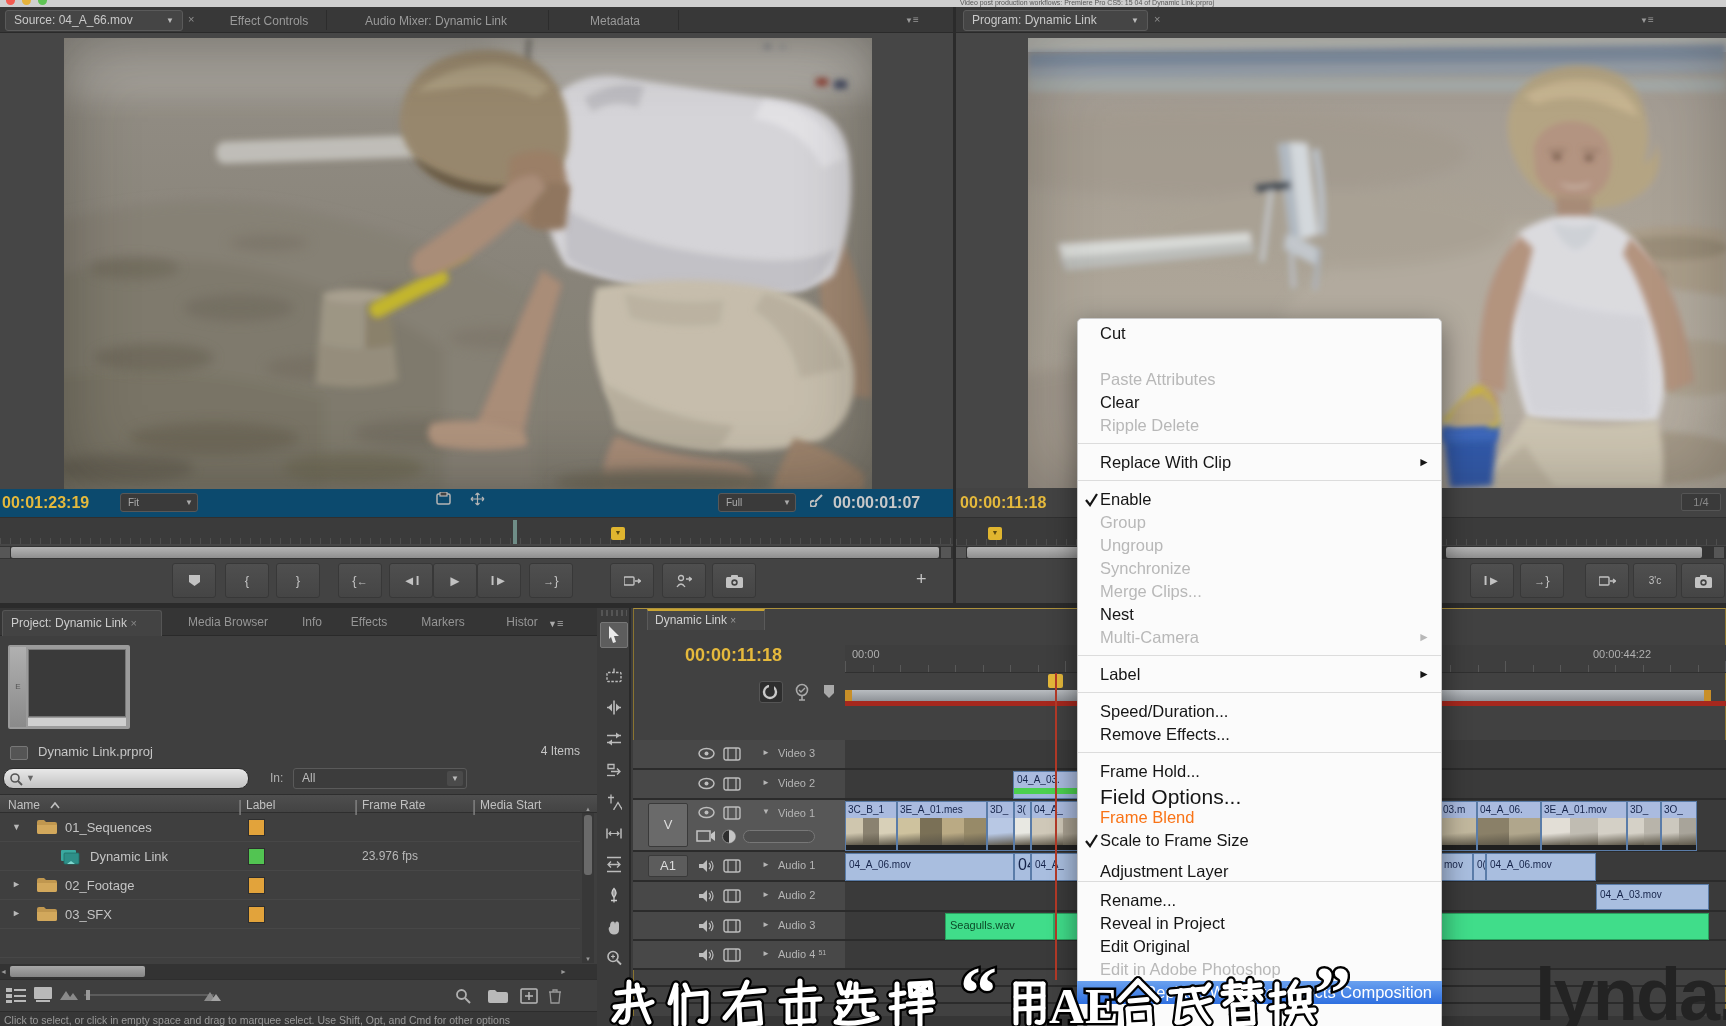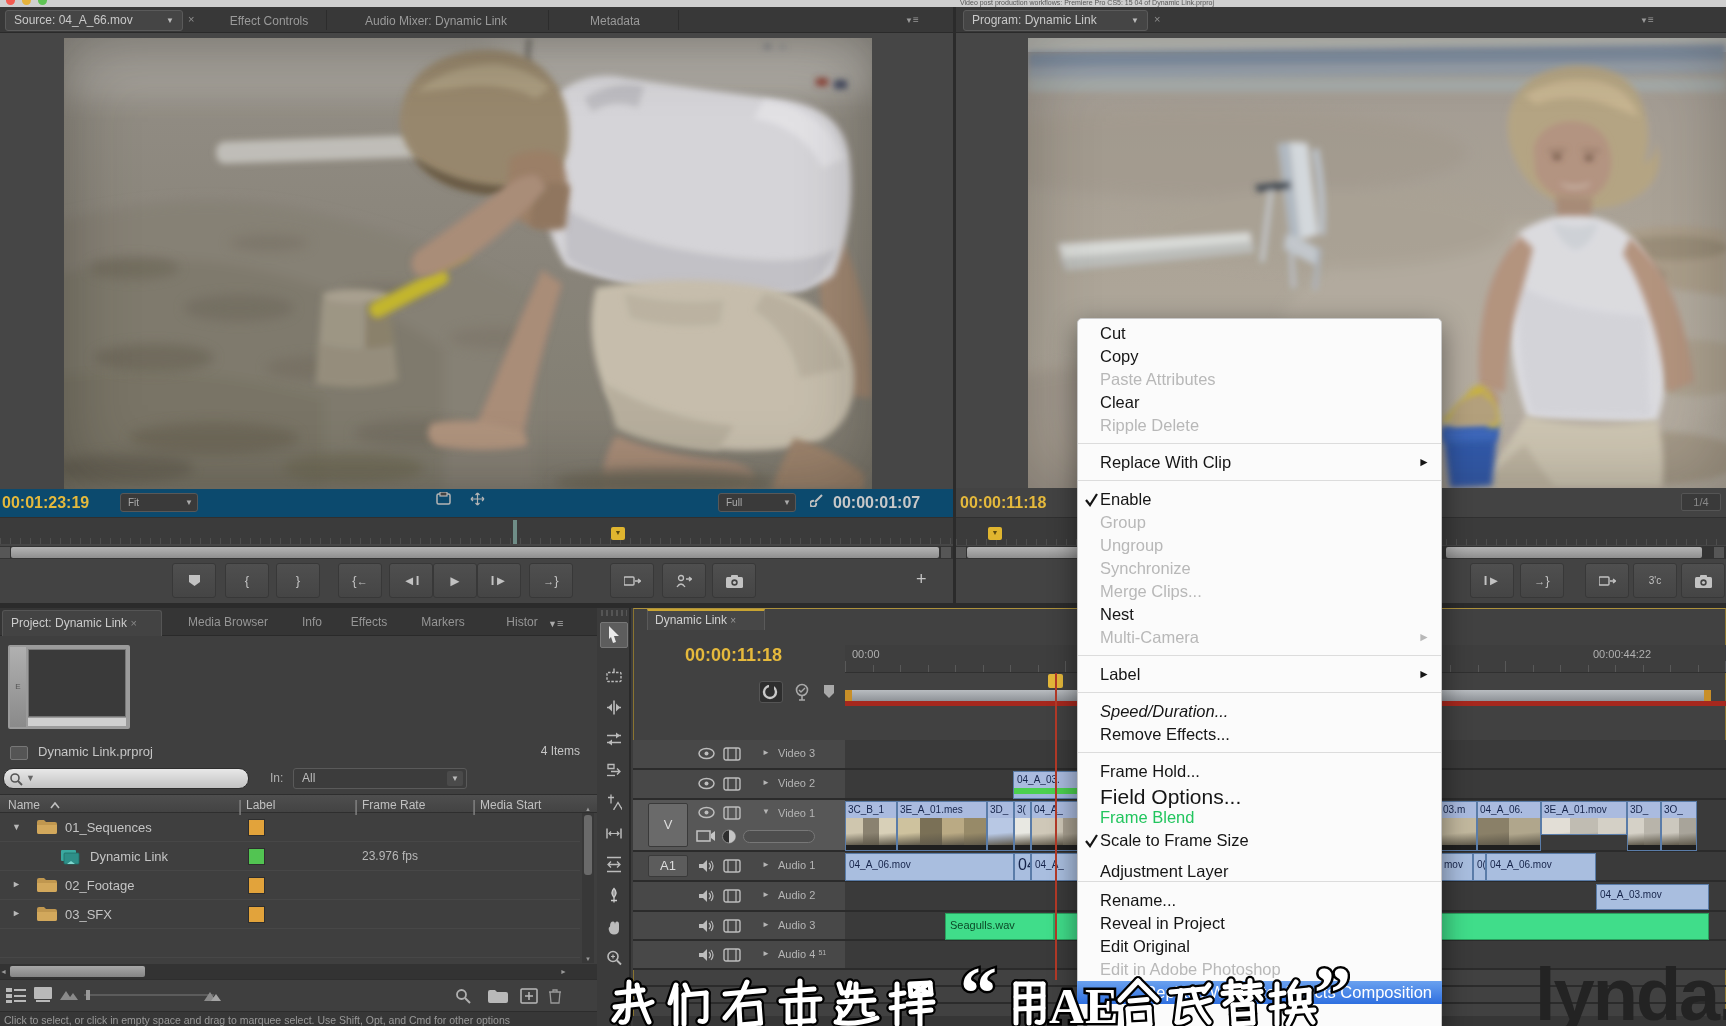--- a/index.html
+++ b/index.html
@@ -688,21 +688,21 @@
     <div class="abs" style="left:0;top:0;width:35px;height:16px;background:#aabbdf;color:#16244a;font-size:10px;line-height:16px;padding-left:2px;overflow:hidden;white-space:nowrap;">03.m</div>
     <div class="abs" style="left:0.0px;top:16px;width:35.5px;height:27px;background:linear-gradient(175deg,#c2b89e 55%,#5e584a);"></div>
     <div class="abs" style="left:0;top:43px;width:35px;height:6px;background:#1f1f1f;"></div>
     </div>
     <div class="abs" style="left:880px;top:193px;width:64px;height:50px;border:1px solid #5a7ca8;background:#9fb6dc;overflow:hidden;">
     <div class="abs" style="left:0;top:0;width:62px;height:16px;background:#aabbdf;color:#16244a;font-size:10px;line-height:16px;padding-left:2px;overflow:hidden;white-space:nowrap;">04_A_06.</div>
     <div class="abs" style="left:0.0px;top:16px;width:31.5px;height:27px;background:linear-gradient(175deg,#8a8068 55%,#5e584a);"></div>
     <div class="abs" style="left:31.0px;top:16px;width:31.5px;height:27px;background:linear-gradient(175deg,#b0a68c 55%,#5e584a);"></div>
     <div class="abs" style="left:0;top:43px;width:62px;height:6px;background:#1f1f1f;"></div>
     </div>
-    <div class="abs" style="left:944px;top:193px;width:86px;height:34px;border:1px solid #5a7ca8;background:#7dd3fc;overflow:hidden;">
+    <div class="abs" style="left:944px;top:193px;width:86px;height:50px;border:1px solid #5a7ca8;background:#7dd3fc;overflow:hidden;">
     <div class="abs" style="left:0;top:0;width:84px;height:16px;background:#aabbdf;color:#16244a;font-size:10px;line-height:16px;padding-left:2px;overflow:hidden;white-space:nowrap;">3E_A_01.mov</div>
     <div class="abs" style="left:0.0px;top:16px;width:28.5px;height:27px;background:linear-gradient(175deg,#e2ded6 55%,#5e584a);"></div>
     <div class="abs" style="left:28.0px;top:16px;width:28.5px;height:27px;background:linear-gradient(175deg,#c0bcb2 55%,#5e584a);"></div>
     <div class="abs" style="left:56.0px;top:16px;width:28.5px;height:27px;background:linear-gradient(175deg,#d4d0c6 55%,#5e584a);"></div>
     <div class="abs" style="left:0;top:43px;width:84px;height:6px;background:#1f1f1f;"></div>
     </div>
     <div class="abs" style="left:1030px;top:193px;width:34px;height:50px;border:1px solid #5a7ca8;background:#9fb6dc;overflow:hidden;">
     <div class="abs" style="left:0;top:0;width:32px;height:16px;background:#aabbdf;color:#16244a;font-size:10px;line-height:16px;padding-left:2px;overflow:hidden;white-space:nowrap;">3D_</div>
     <div class="abs" style="left:0.0px;top:16px;width:16.5px;height:27px;background:linear-gradient(175deg,#d5d1c7 55%,#5e584a);"></div>
     <div class="abs" style="left:16.0px;top:16px;width:16.5px;height:27px;background:linear-gradient(175deg,#b8b4aa 55%,#5e584a);"></div>
@@ -745,23 +745,20 @@
     <div class="abs" style="left:36px;top:408px;width:1093px;height:10px;background:#363636;"></div>
 
     <div class="abs" style="left:458px;top:65px;width:2px;height:307px;background:#b43a28;"></div>
   </div>
 
   <div class="abs" style="left:1077px;top:318px;width:365px;height:708px;" id="ctxMenu">
   <div class="abs" style="left:0;top:0;width:365px;height:715px;background:#fbfbfb;border:1px solid #c8c8c8;border-radius:5px;box-shadow:0 8px 28px rgba(0,0,0,0.45);"></div>
   <div class="abs" style="left:0;top:4px;width:365px;height:23px;">
         <span class="abs" style="left:23px;top:2px;color:#151515;font-size:16.5px;white-space:nowrap;">Cut</span>
       </div>
-  <div class="abs" style="left:0;top:27px;width:365px;height:23px;">
-        <span class="abs" style="left:23px;top:2px;color:#151515;font-size:16.5px;white-space:nowrap;">Copy</span>
-      </div>
   <div class="abs" style="left:0;top:50px;width:365px;height:23px;">
         <span class="abs" style="left:23px;top:2px;color:#b8b8b8;font-size:16.5px;white-space:nowrap;">Paste Attributes</span>
       </div>
   <div class="abs" style="left:0;top:73px;width:365px;height:23px;">
         <span class="abs" style="left:23px;top:2px;color:#151515;font-size:16.5px;white-space:nowrap;">Clear</span>
       </div>
   <div class="abs" style="left:0;top:96px;width:365px;height:23px;">
         <span class="abs" style="left:23px;top:2px;color:#b8b8b8;font-size:16.5px;white-space:nowrap;">Ripple Delete</span>
       </div>
   <div class="abs" style="left:1px;top:125px;width:363px;height:1px;background:#dcdcdc;"></div>
@@ -795,34 +792,34 @@
         <span class="abs" style="left:23px;top:2px;color:#b8b8b8;font-size:16.5px;white-space:nowrap;">Multi-Camera</span>
         <span class="abs" style="right:12px;top:4px;color:#b8b8b8;font-size:12px;">►</span>
       </div>
   <div class="abs" style="left:1px;top:337px;width:363px;height:1px;background:#dcdcdc;"></div>
   <div class="abs" style="left:0;top:345px;width:365px;height:23px;">
         <span class="abs" style="left:23px;top:2px;color:#151515;font-size:16.5px;white-space:nowrap;">Label</span>
         <span class="abs" style="right:12px;top:4px;color:#151515;font-size:12px;">►</span>
       </div>
   <div class="abs" style="left:1px;top:374px;width:363px;height:1px;background:#dcdcdc;"></div>
   <div class="abs" style="left:0;top:382px;width:365px;height:23px;">
-        <span class="abs" style="left:23px;top:2px;color:#151515;font-size:16.5px;white-space:nowrap;font-style:italic;">Speed/Duration...</span>
+        <span class="abs" style="left:23px;top:2px;color:#151515;font-size:16.5px;white-space:nowrap;">Speed/Duration...</span>
       </div>
   <div class="abs" style="left:0;top:405px;width:365px;height:23px;">
         <span class="abs" style="left:23px;top:2px;color:#151515;font-size:16.5px;white-space:nowrap;">Remove Effects...</span>
       </div>
   <div class="abs" style="left:1px;top:434px;width:363px;height:1px;background:#dcdcdc;"></div>
   <div class="abs" style="left:0;top:442px;width:365px;height:23px;">
         <span class="abs" style="left:23px;top:2px;color:#151515;font-size:16.5px;white-space:nowrap;">Frame Hold...</span>
       </div>
   <div class="abs" style="left:0;top:465px;width:365px;height:23px;">
         <span class="abs" style="left:23px;top:2px;color:#151515;font-size:21px;white-space:nowrap;">Field Options...</span>
       </div>
   <div class="abs" style="left:0;top:488px;width:365px;height:23px;">
-        <span class="abs" style="left:23px;top:2px;color:#22c55e;font-size:16.5px;white-space:nowrap;">Frame Blend</span>
+        <span class="abs" style="left:23px;top:2px;color:#f97316;font-size:16.5px;white-space:nowrap;">Frame Blend</span>
       </div>
   <div class="abs" style="left:0;top:511px;width:365px;height:23px;">
         <svg class="abs" style="left:7px;top:5px;" width="15" height="14" viewBox="0 0 15 14">
           <path d="M2 7 L6 12 L13 1" stroke="#151515" stroke-width="2.2" fill="none"></path>
         </svg>
         <span class="abs" style="left:23px;top:2px;color:#151515;font-size:16.5px;white-space:nowrap;">Scale to Frame Size</span>
       </div>
   <div class="abs" style="left:0;top:534px;width:365px;height:23px;">
         <span class="abs" style="left:23px;top:2px;color:#151515;font-size:16.5px;white-space:nowrap;margin-top:8px;">Adjustment Layer</span>
       </div>

